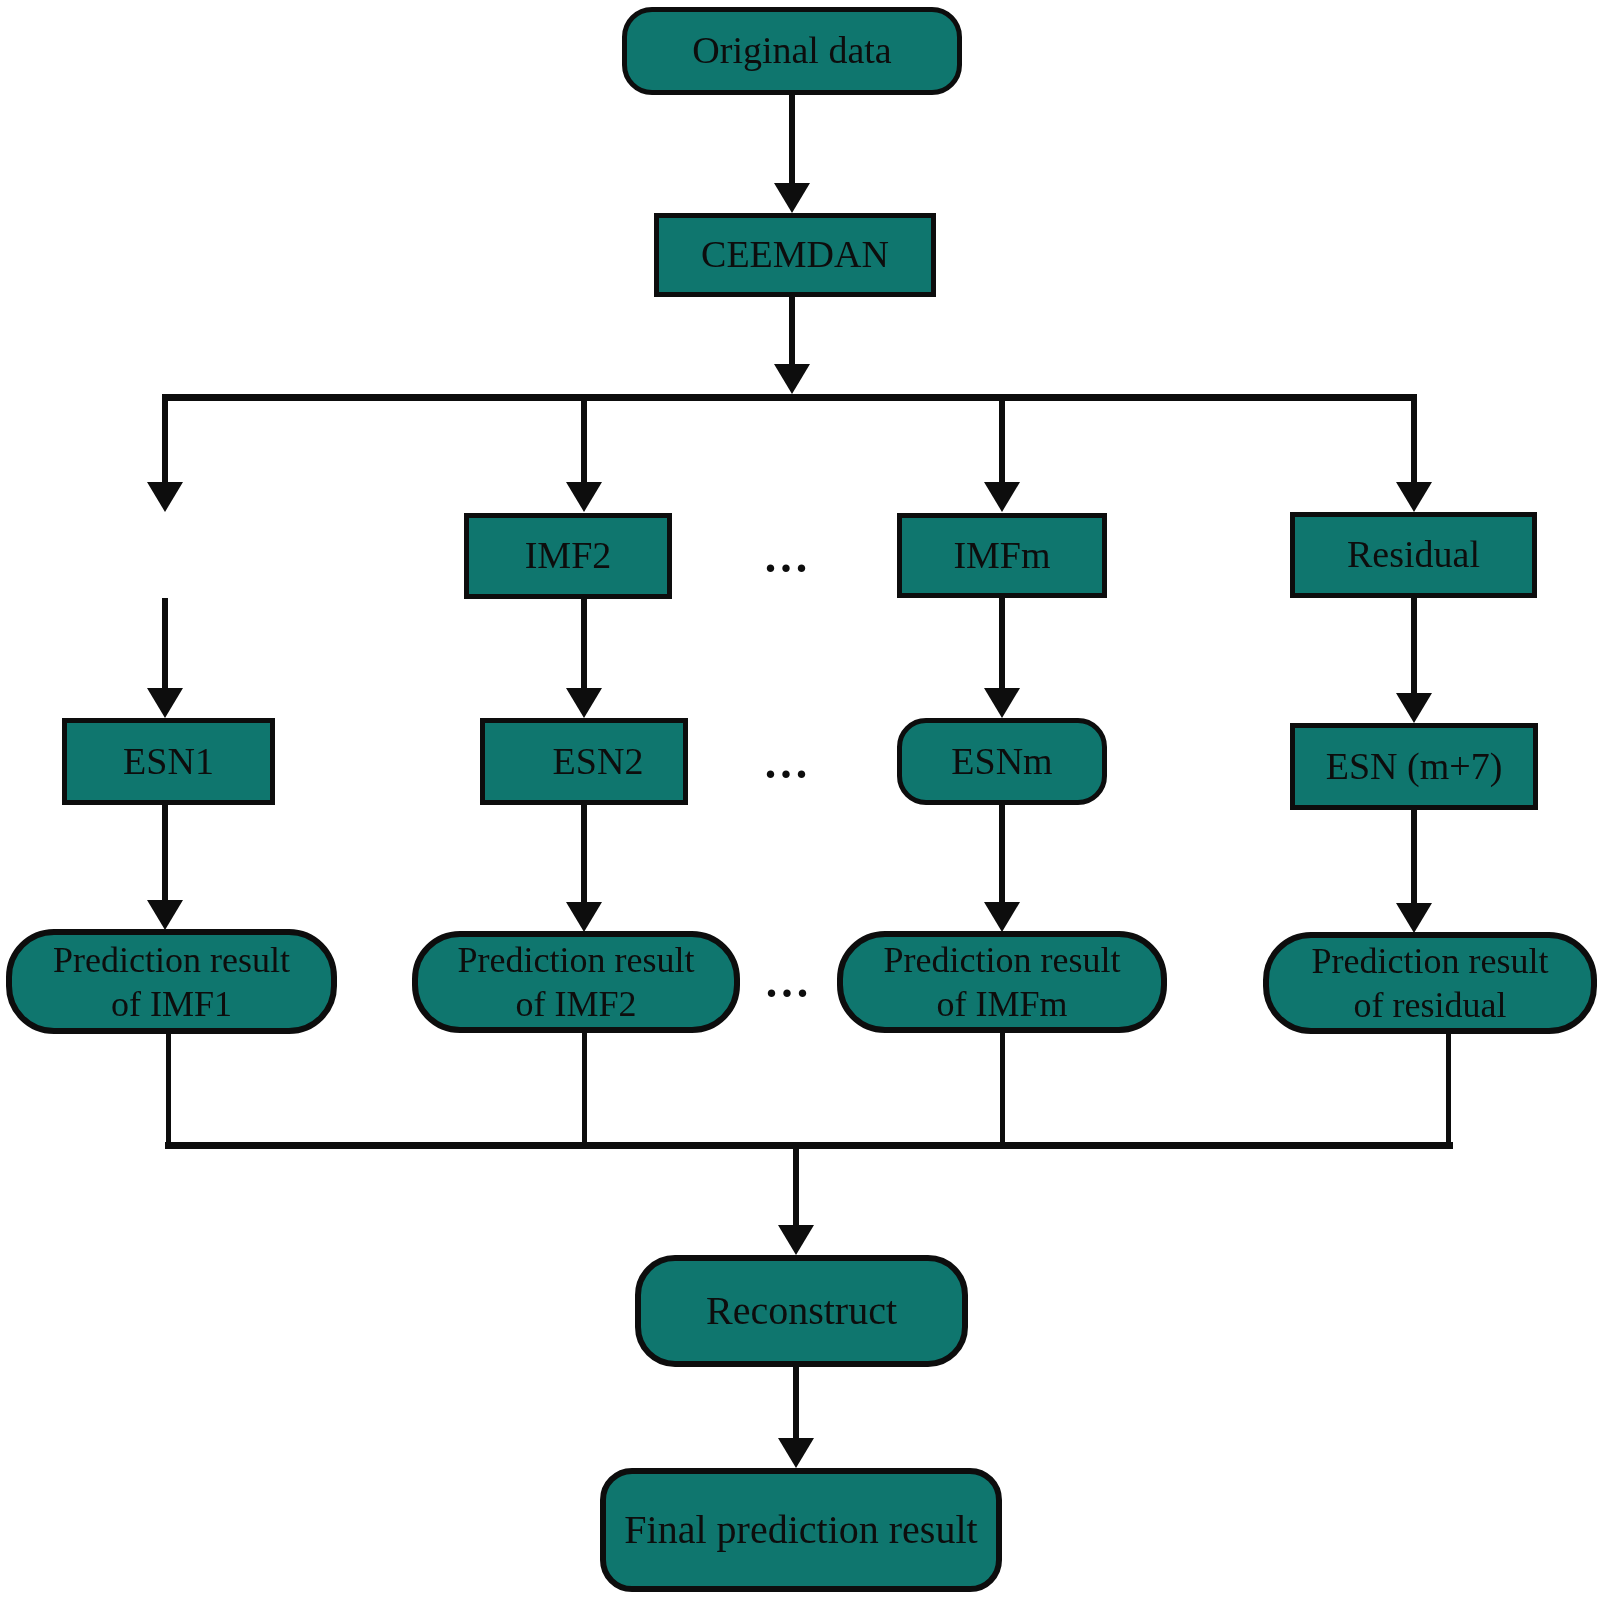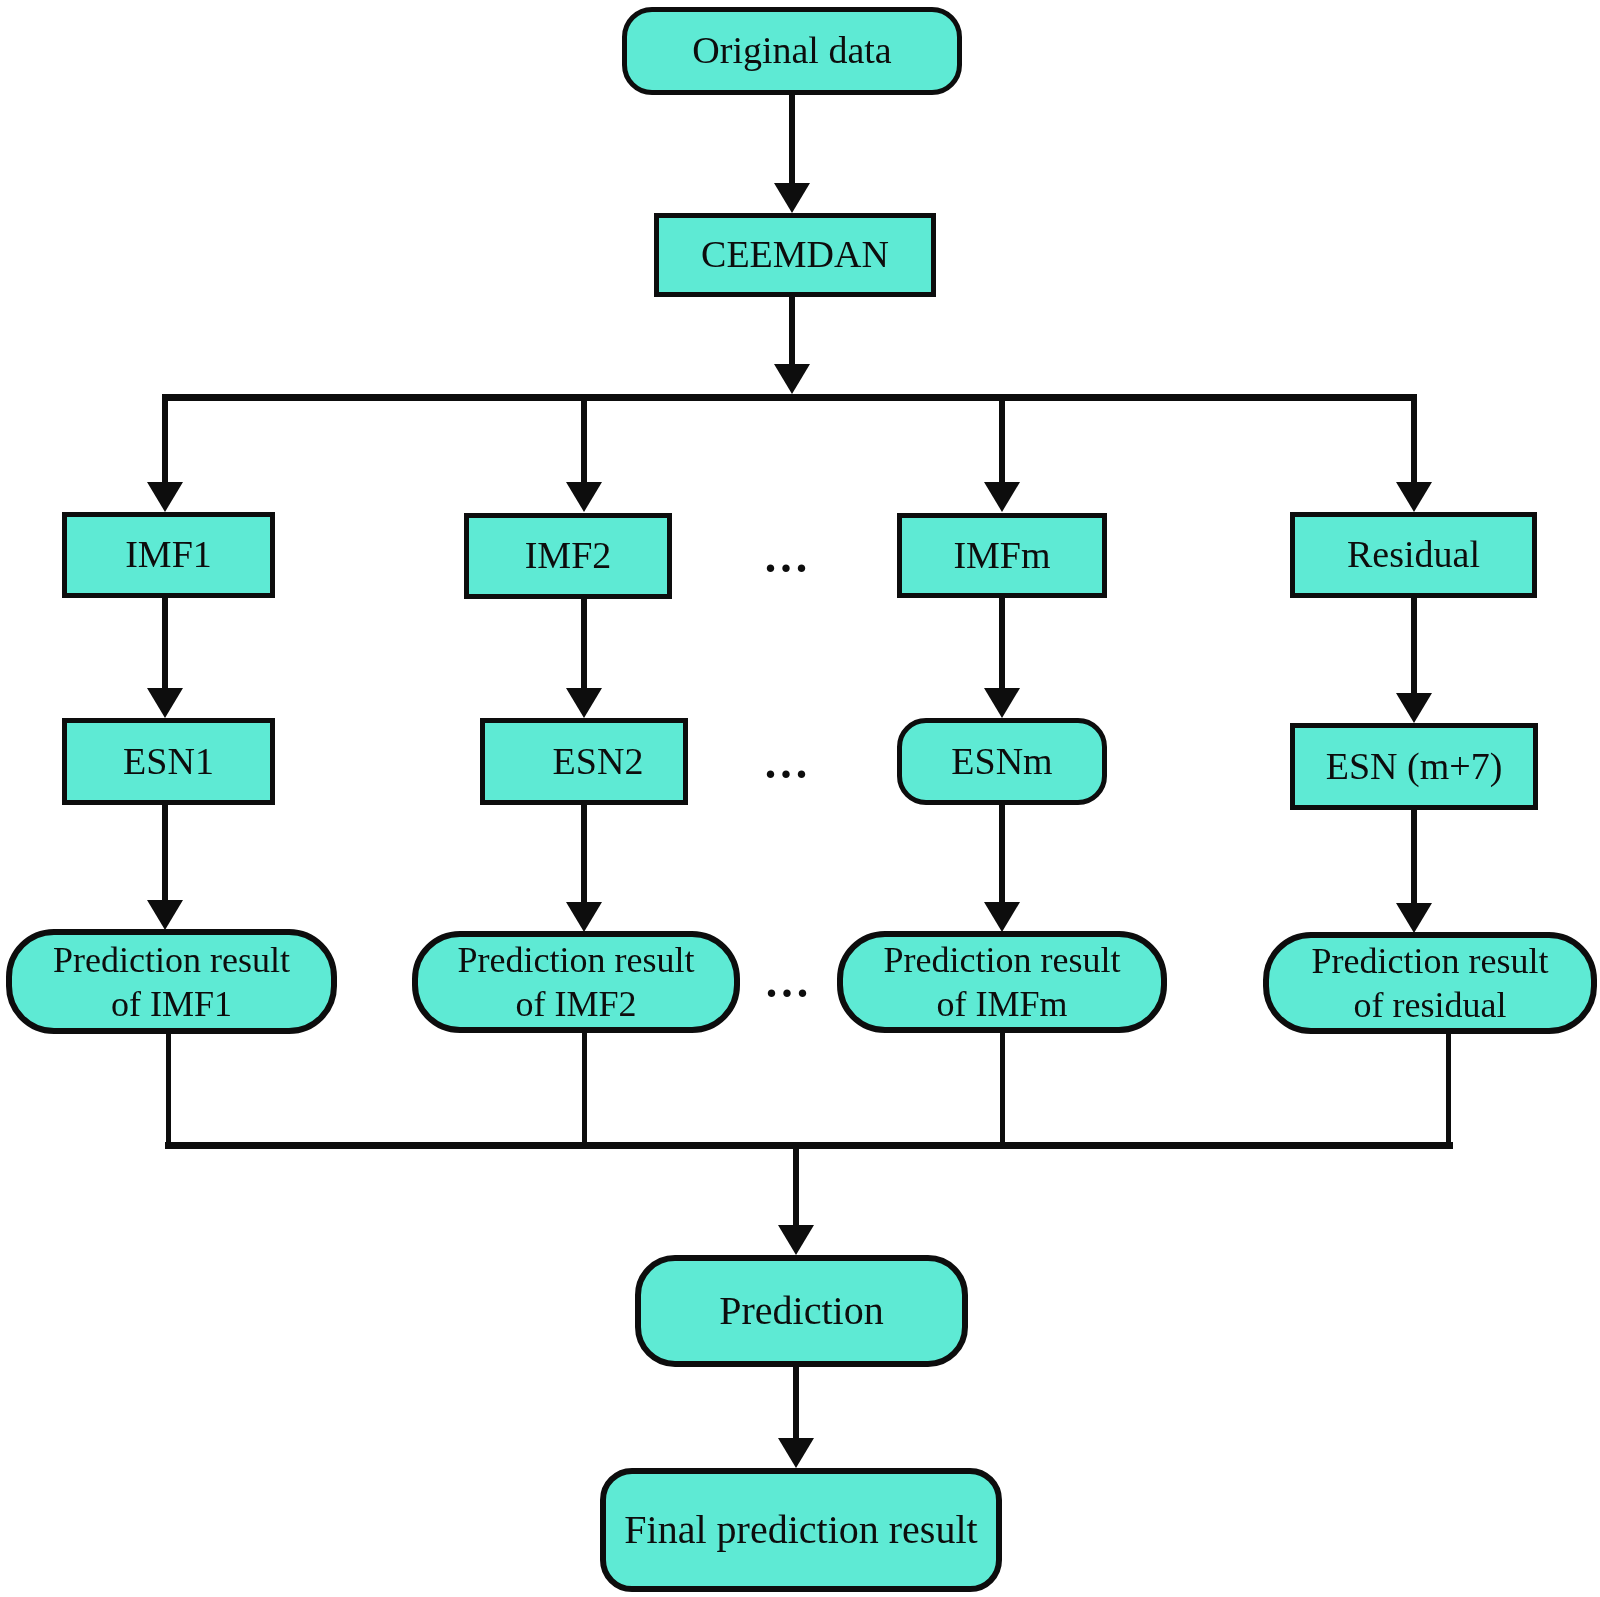--- a/index.html
+++ b/index.html
@@ -7,21 +7,21 @@
     position:relative;
     width:1600px;height:1597px;
     background:#ffffff;
     font-family:"Liberation Serif","DejaVu Serif",serif;
     color:#0d0d0d;
     overflow:hidden;
   }
   .node{
     position:absolute;
     box-sizing:border-box;
-    background:#5eead4;
+    background:#0f766e;
     border:5px solid #0d0d0d;
     display:flex;
     flex-direction:column;
     align-items:center;
     justify-content:center;
     text-align:center;
     font-size:38px;
     line-height:1.1;
   }
   .pill{border-width:6px;}
@@ -61,21 +61,20 @@
 
   <div class="vline" style="left:162px;top:398px;height:84px;"></div>
   <div class="head" style="left:147px;top:482px;"></div>
   <div class="vline" style="left:581px;top:398px;height:84px;"></div>
   <div class="head" style="left:566px;top:482px;"></div>
   <div class="vline" style="left:999px;top:398px;height:84px;"></div>
   <div class="head" style="left:984px;top:482px;"></div>
   <div class="vline" style="left:1411px;top:398px;height:84px;"></div>
   <div class="head" style="left:1396px;top:482px;"></div>
 
-  <div class="node" style="left:62px;top:512px;width:213px;height:86px;">IMF1</div>
   <div class="node" style="left:464px;top:513px;width:208px;height:86px;">IMF2</div>
   <div class="dots" style="left:748px;top:514px;width:80px;height:84px;">...</div>
   <div class="node" style="left:897px;top:513px;width:210px;height:85px;">IMFm</div>
   <div class="node" style="left:1290px;top:512px;width:247px;height:86px;">Residual</div>
 
   <div class="vline" style="left:162px;top:598px;height:90px;"></div>
   <div class="head" style="left:147px;top:688px;"></div>
   <div class="vline" style="left:581px;top:599px;height:89px;"></div>
   <div class="head" style="left:566px;top:688px;"></div>
   <div class="vline" style="left:999px;top:598px;height:90px;"></div>
@@ -119,20 +118,20 @@
   <div class="vline thin" style="left:166px;top:1034px;height:112px;"></div>
   <div class="vline thin" style="left:582px;top:1033px;height:113px;"></div>
   <div class="vline thin" style="left:1000px;top:1033px;height:113px;"></div>
   <div class="vline thin" style="left:1446px;top:1034px;height:112px;"></div>
 
   <div class="hline" style="left:165px;top:1142px;width:1288px;"></div>
 
   <div class="vline" style="left:793px;top:1149px;height:76px;"></div>
   <div class="head" style="left:778px;top:1225px;"></div>
 
-  <div class="node pill" style="left:635px;top:1255px;width:333px;height:112px;border-radius:40px;font-size:40px;">Prediction</div>
+  <div class="node pill" style="left:635px;top:1255px;width:333px;height:112px;border-radius:40px;font-size:40px;">Reconstruct</div>
 
   <div class="vline" style="left:793px;top:1367px;height:71px;"></div>
   <div class="head" style="left:778px;top:1438px;"></div>
 
   <div class="node pill" style="left:600px;top:1468px;width:402px;height:124px;border-radius:32px;font-size:40px;">Final prediction result</div>
 
 </div>
 
 </body></html>

